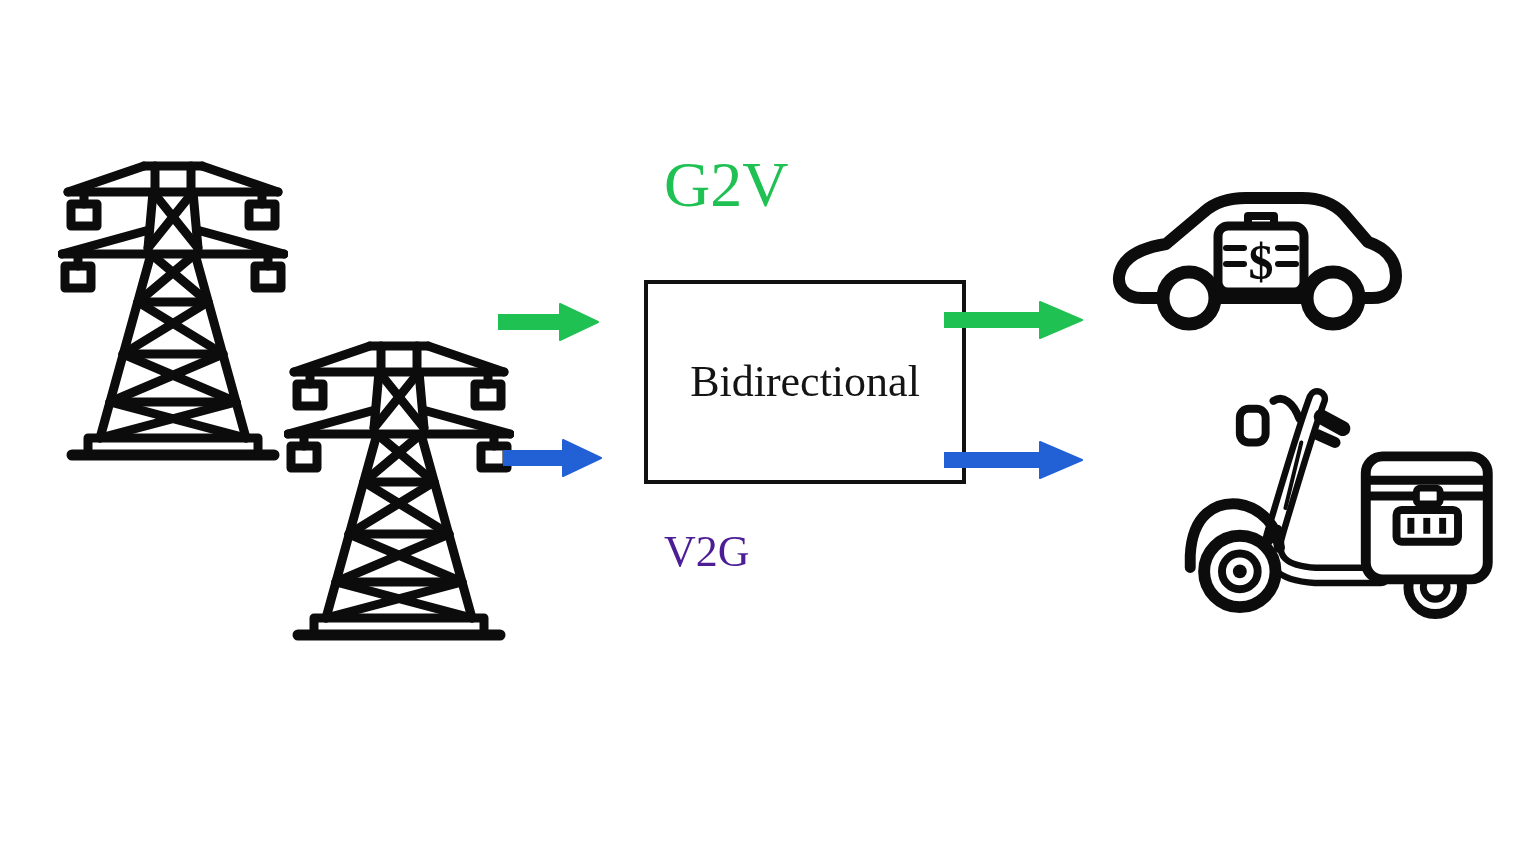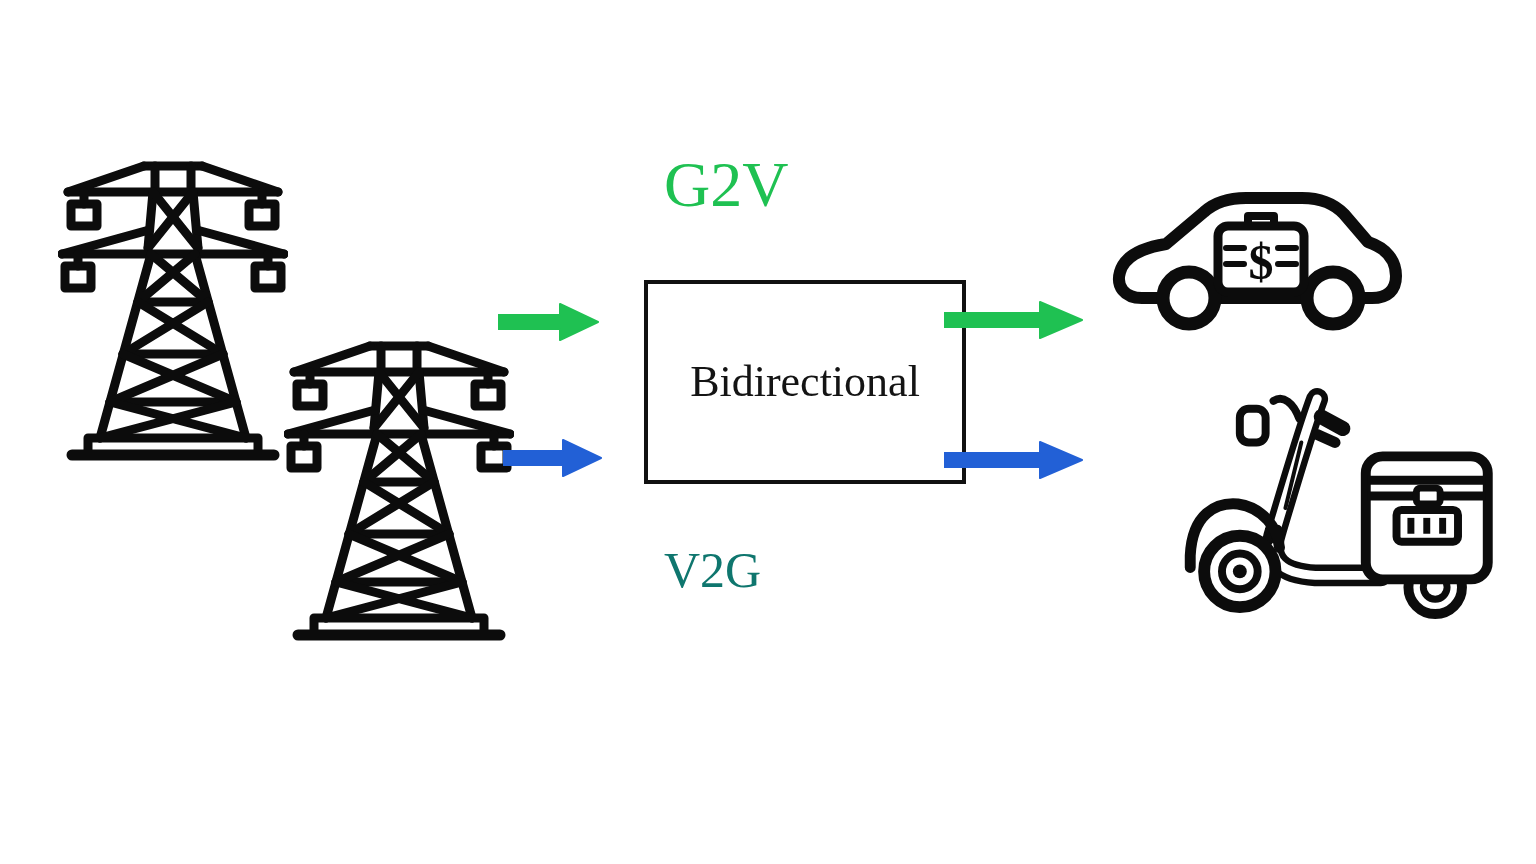--- a/index.html
+++ b/index.html
@@ -5,21 +5,21 @@
   html,body{margin:0;padding:0;background:#ffffff;}
   .stage{
     position:relative;width:1536px;height:864px;background:#ffffff;
     overflow:hidden;font-family:"Liberation Serif", serif;
   }
   .abs{position:absolute;}
   .label{
     line-height:1;user-select:none;
   }
   .label-g2v{left:664px;top:153px;width:220px;font-size:64px;color:#1fc152;}
-  .label-v2g{left:664px;top:545px;width:220px;font-size:50px;color:#0f766e;}
+  .label-v2g{left:664px;top:530px;width:220px;font-size:44px;color:#4c1d95;}
   .converter-box{
     left:608px;top:280px;width:322px;height:204px;
     border:4px solid #111;background:#fff;box-sizing:border-box;
     display:flex;flex-direction:column;align-items:center;justify-content:center;
     gap:20px;
     margin-left:36px;
   }
   .converter-box .line{
     font-size:44px;color:#141414;line-height:1;text-align:center;
   }

